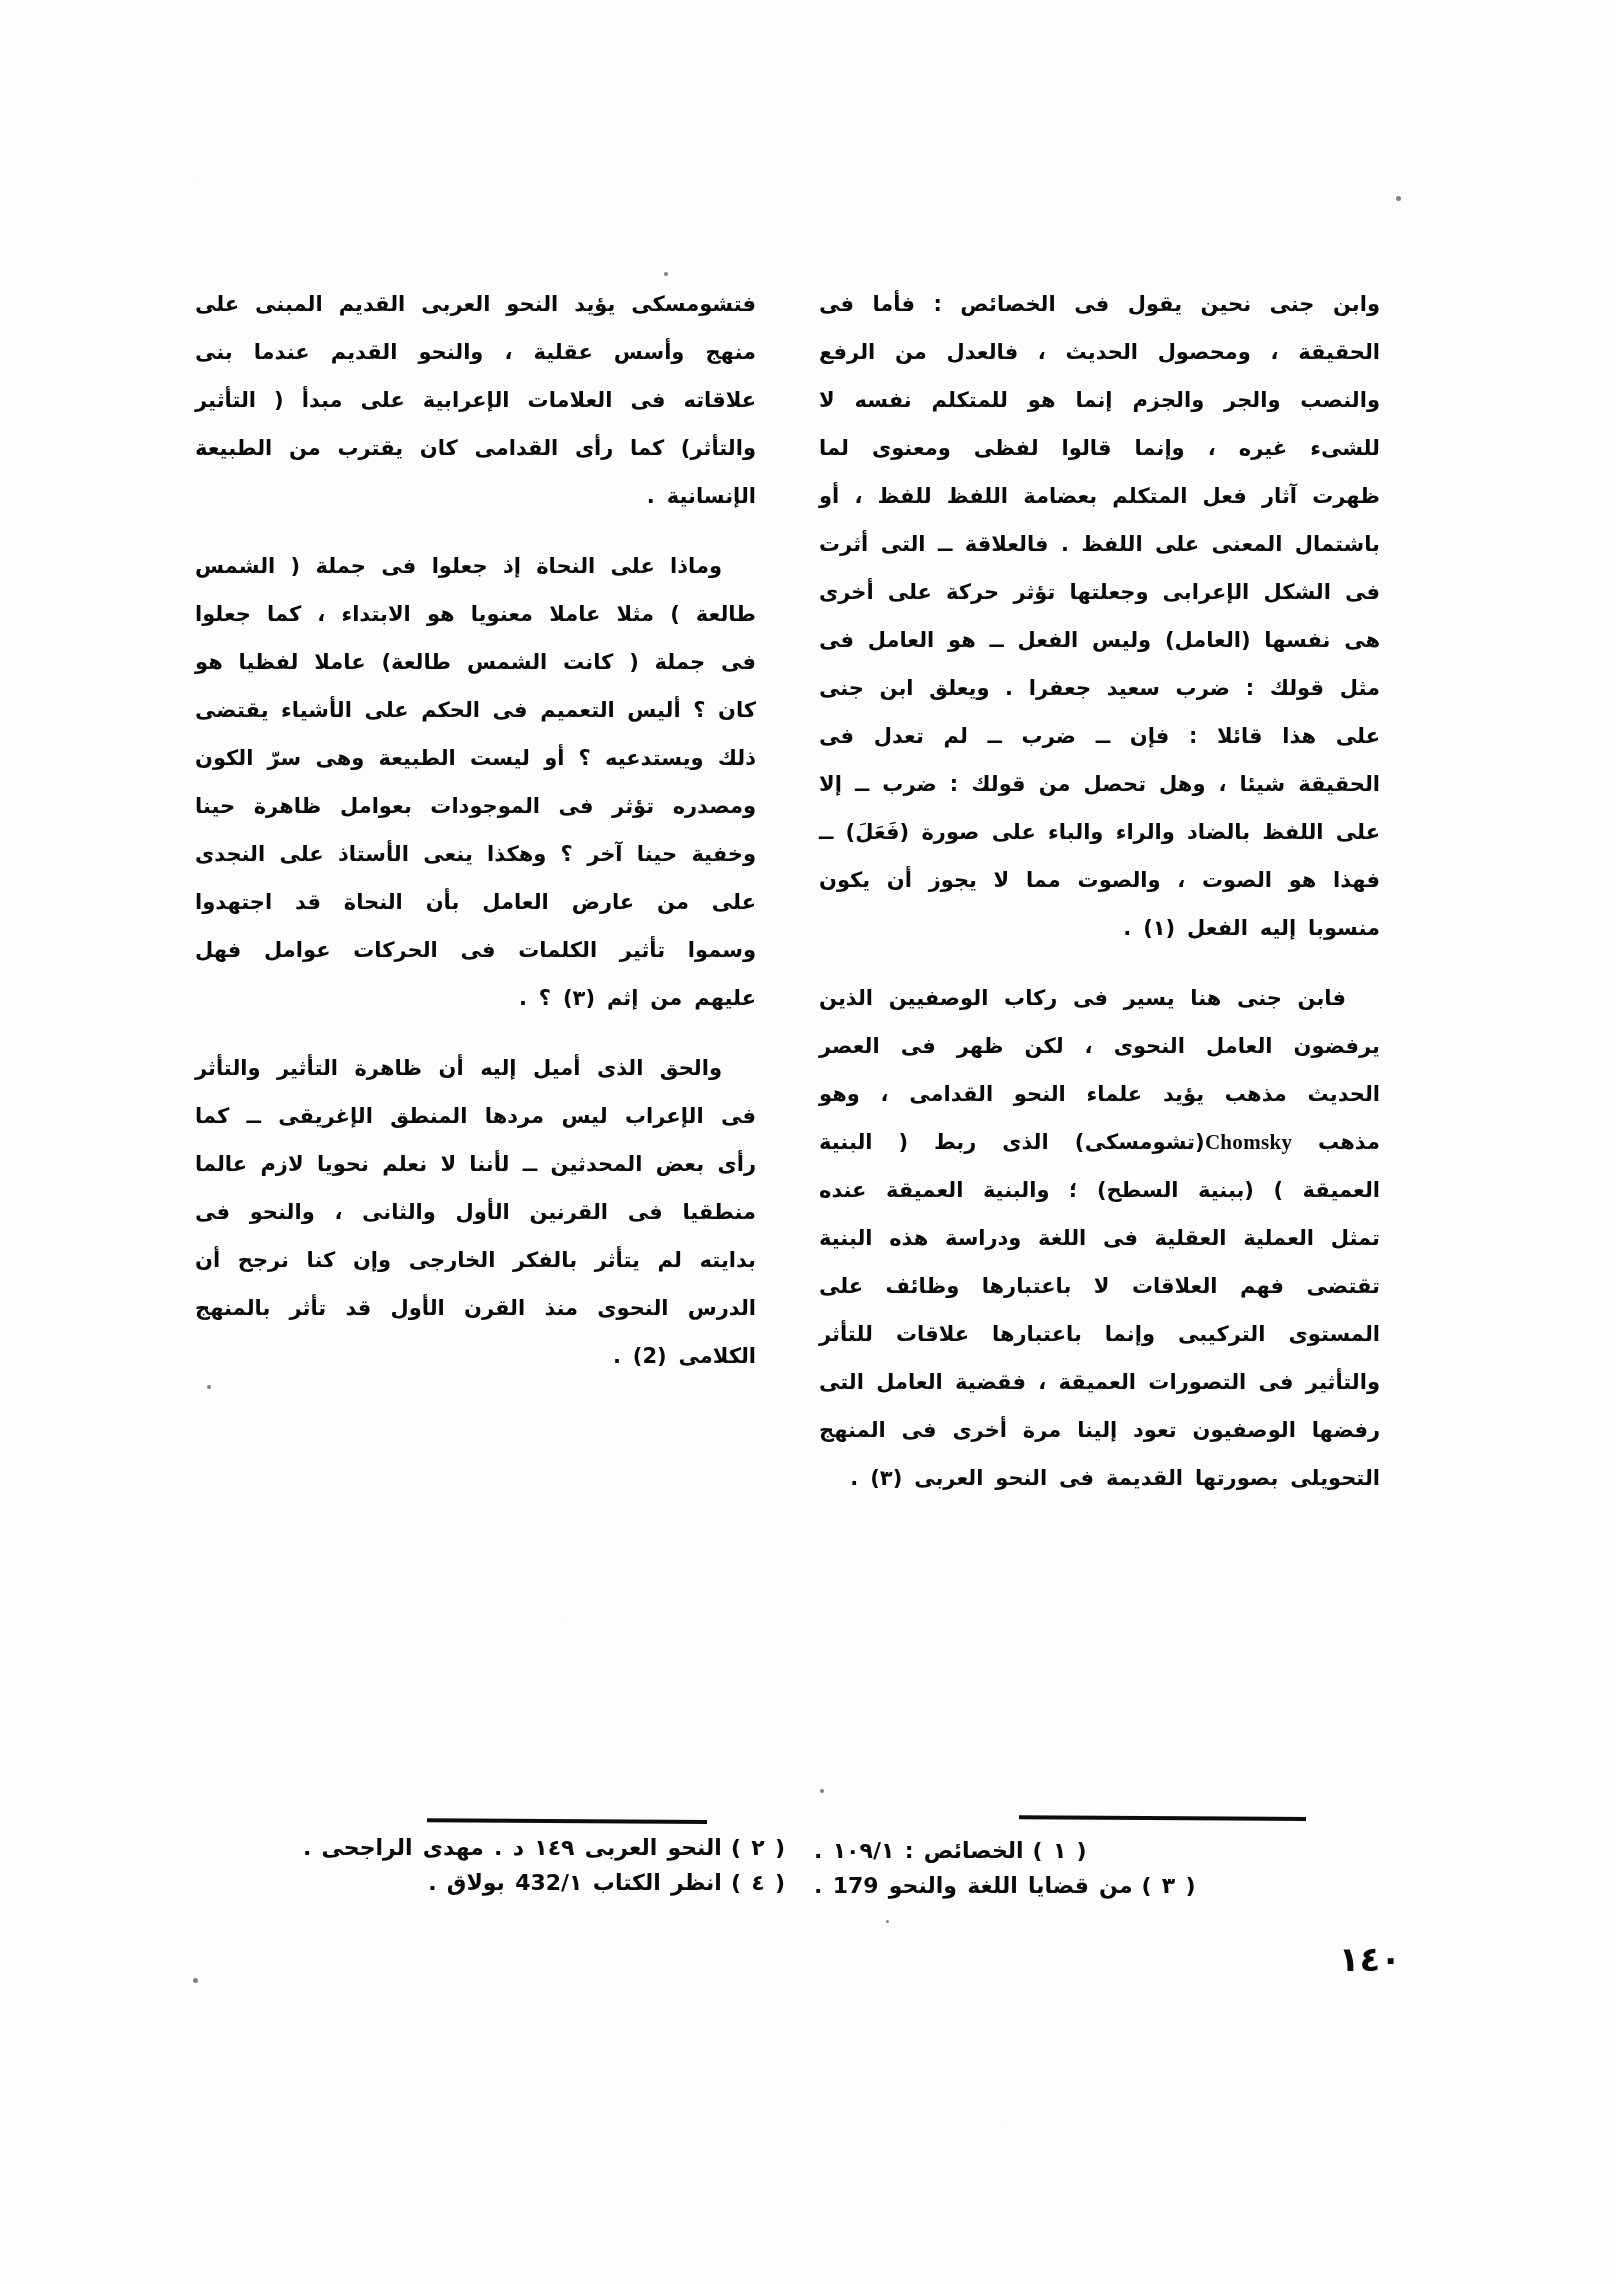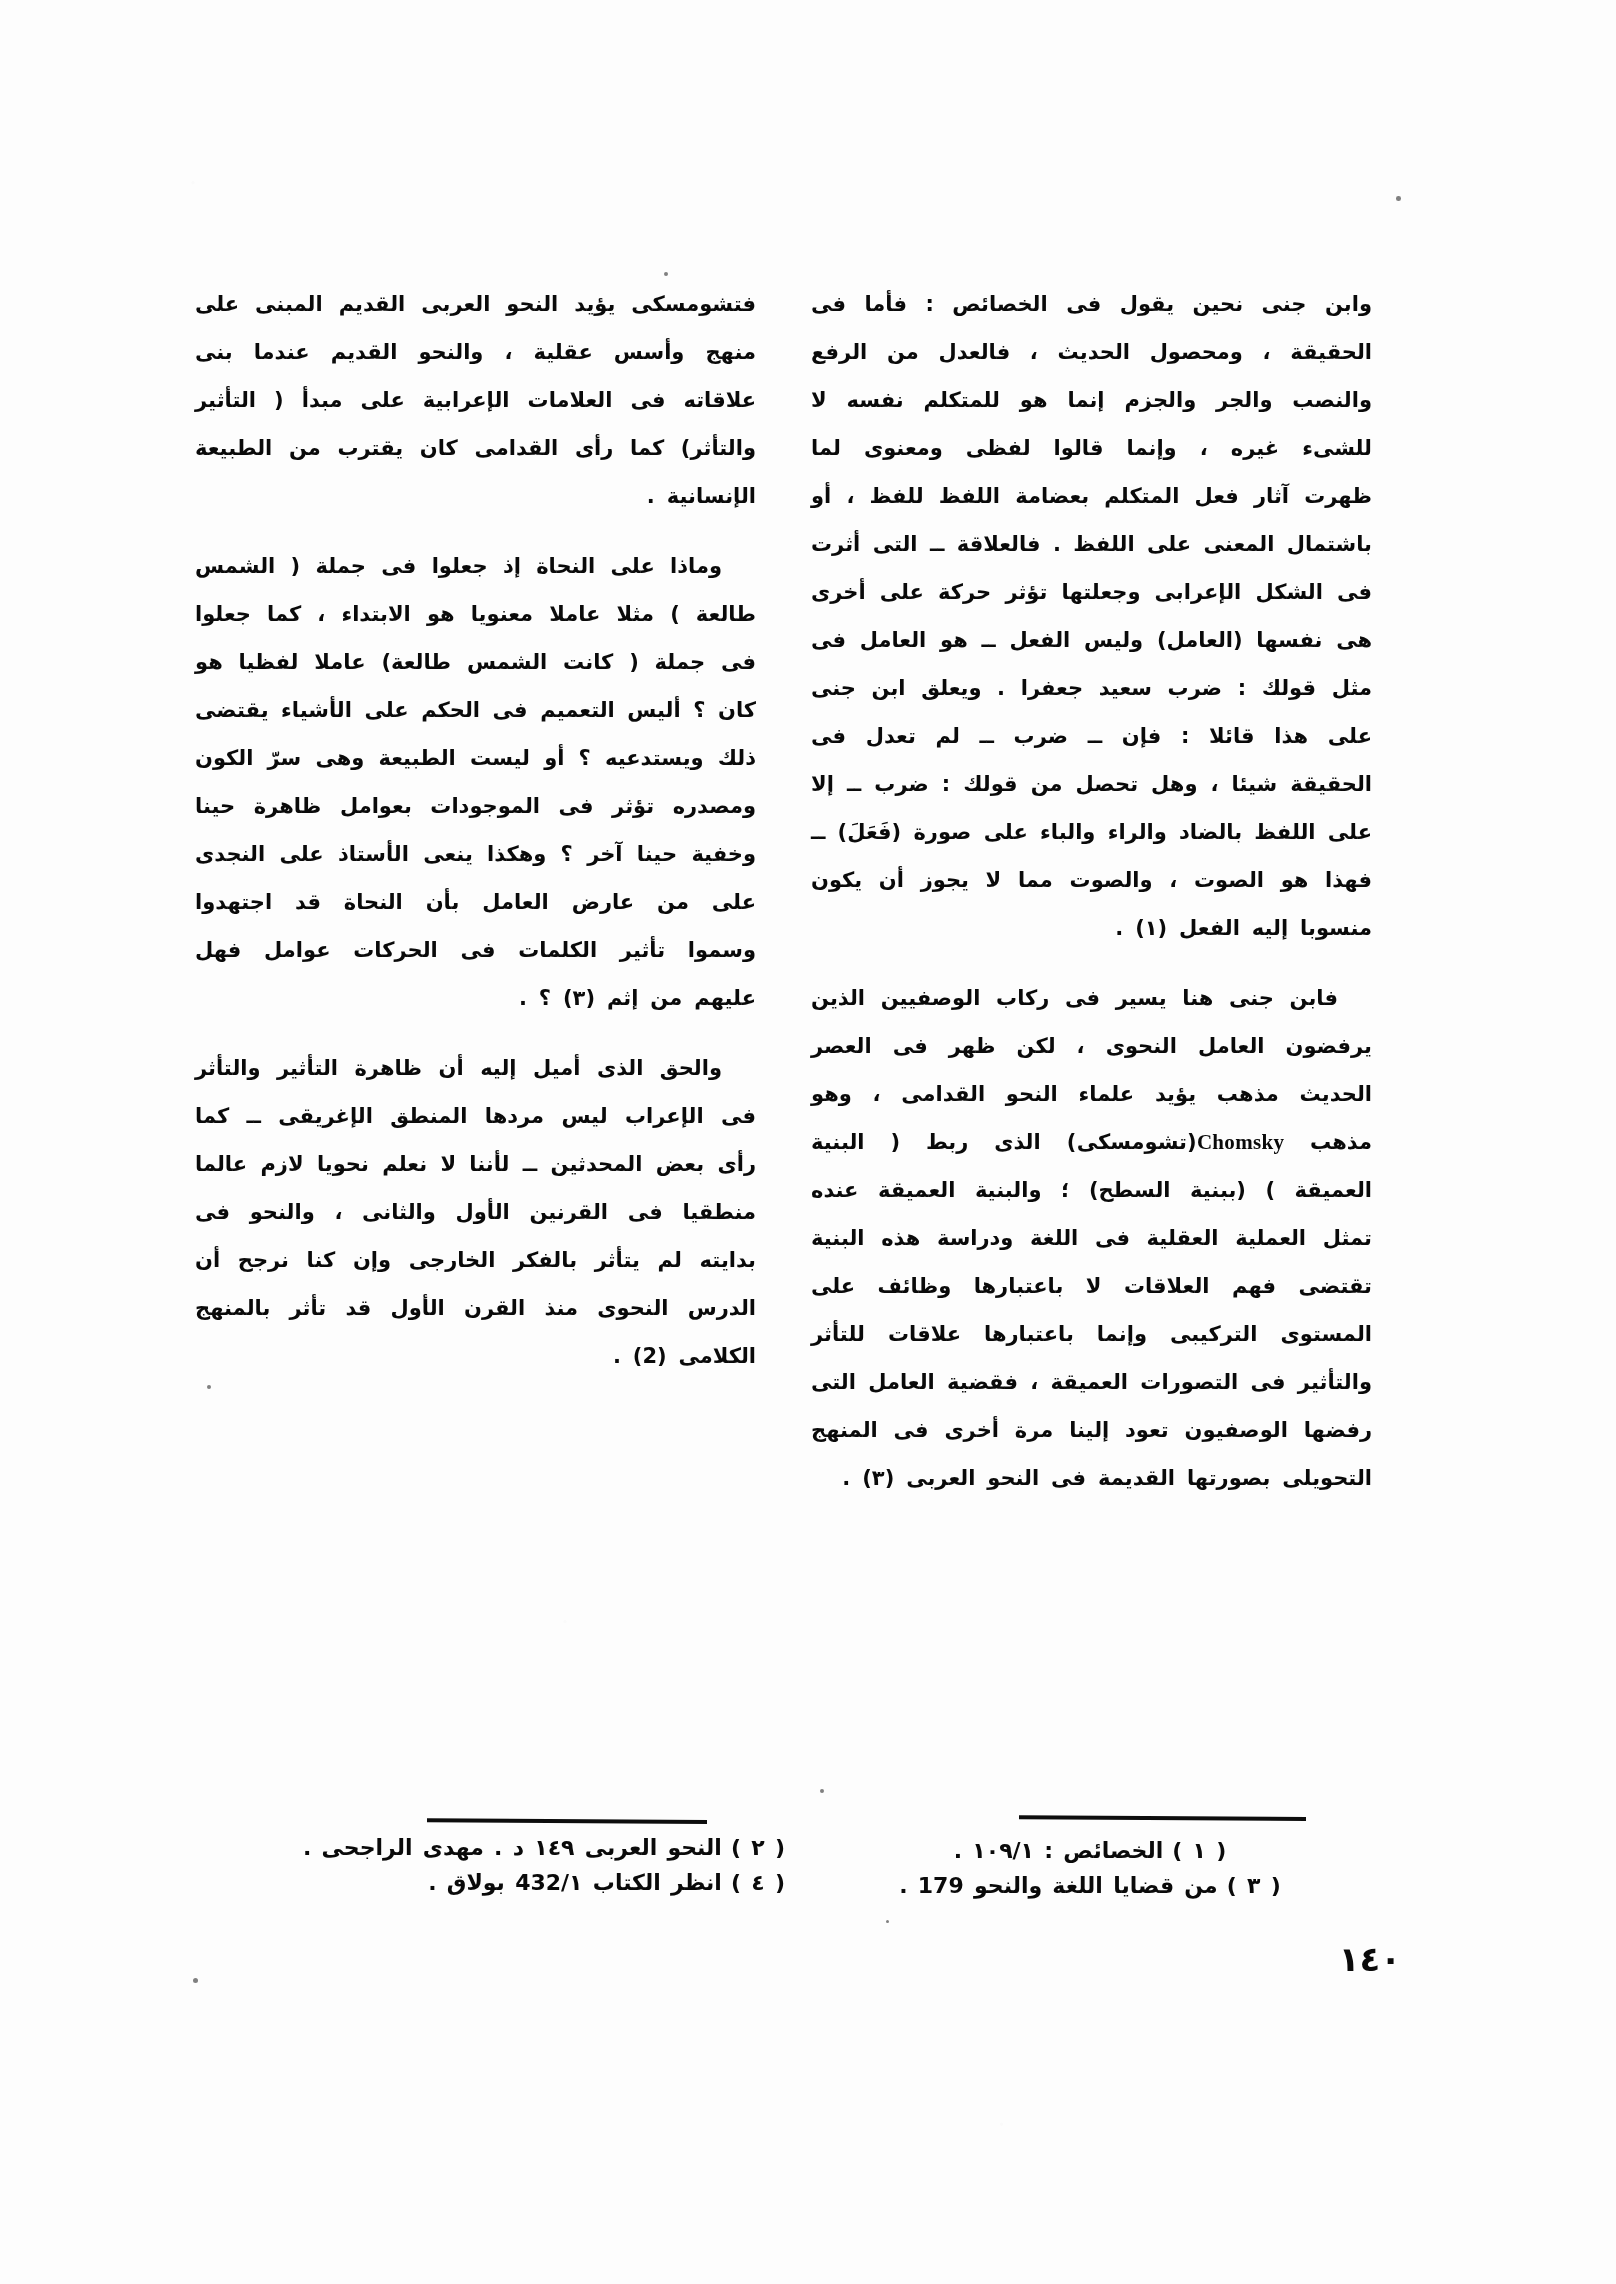--- a/index.html
+++ b/index.html
@@ -23,21 +23,21 @@
       radial-gradient(circle at 35% 71%, rgba(0,0,0,0.010) 0 1.3px, transparent 2px),
       radial-gradient(circle at 62% 93%, rgba(0,0,0,0.012) 0 1.3px, transparent 2px);
   }
 
   
   .col {
     position: absolute;
     top: 280px;
     width: 561px;
   }
-  #col-right { right: 244px; }
+  #col-right { right: 236px; }
   #col-left  { right: 860px; }
 
   .para {
     direction: rtl;
     text-align: justify;
     text-align-last: right;
     font-size: 21px;
     line-height: 48px;
     letter-spacing: 0.3px;
     word-spacing: 4.6px;
@@ -68,21 +68,21 @@
 
   .fn-block {
     position: absolute;
     direction: rtl;
     font-size: 22px;
     line-height: 35px;
     font-weight: 600;
     letter-spacing: 0.2px;
     word-spacing: 2.6px;
   }
-  #fn-right { top: 1833px; right: 239px; width: 574px; text-align: center; }
+  #fn-right { top: 1833px; right: 228px; width: 574px; text-align: left; }
   #fn-left  { top: 1830px; right: 831px; width: 587px; text-align: right; }
 
   .fn-line { white-space: nowrap; }
   .fn-marker { margin-left: 9px; }
 
   
   #page-number {
     position: absolute;
     top: 1939px;
     right: 215px;

